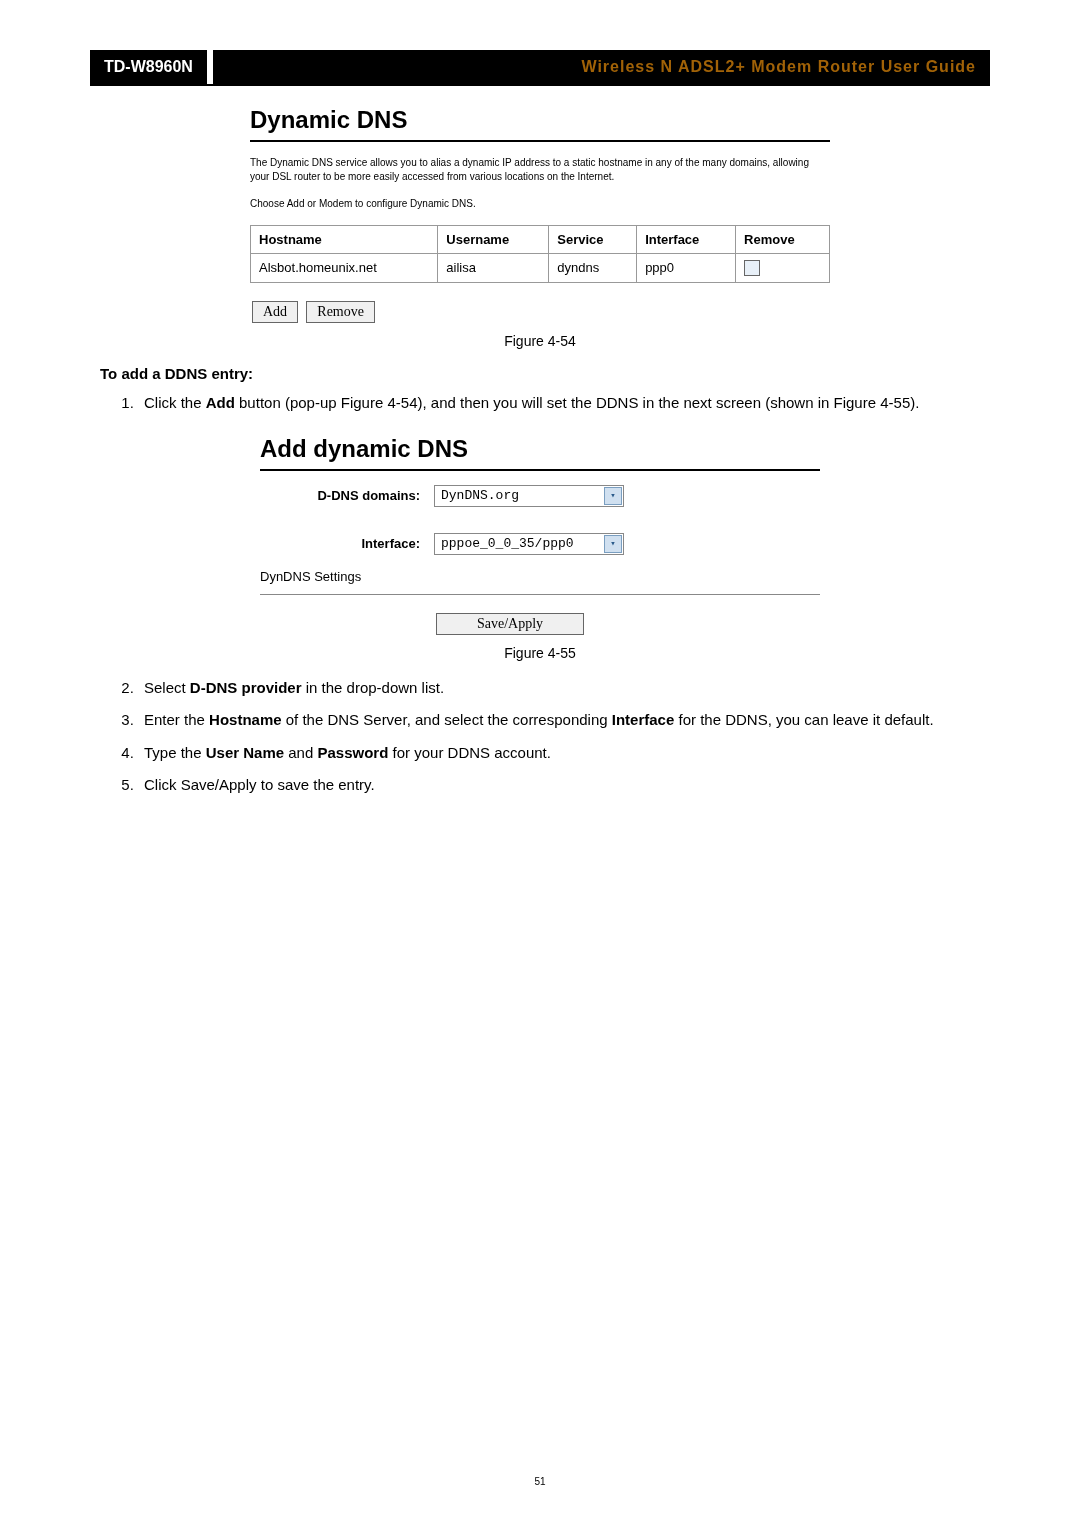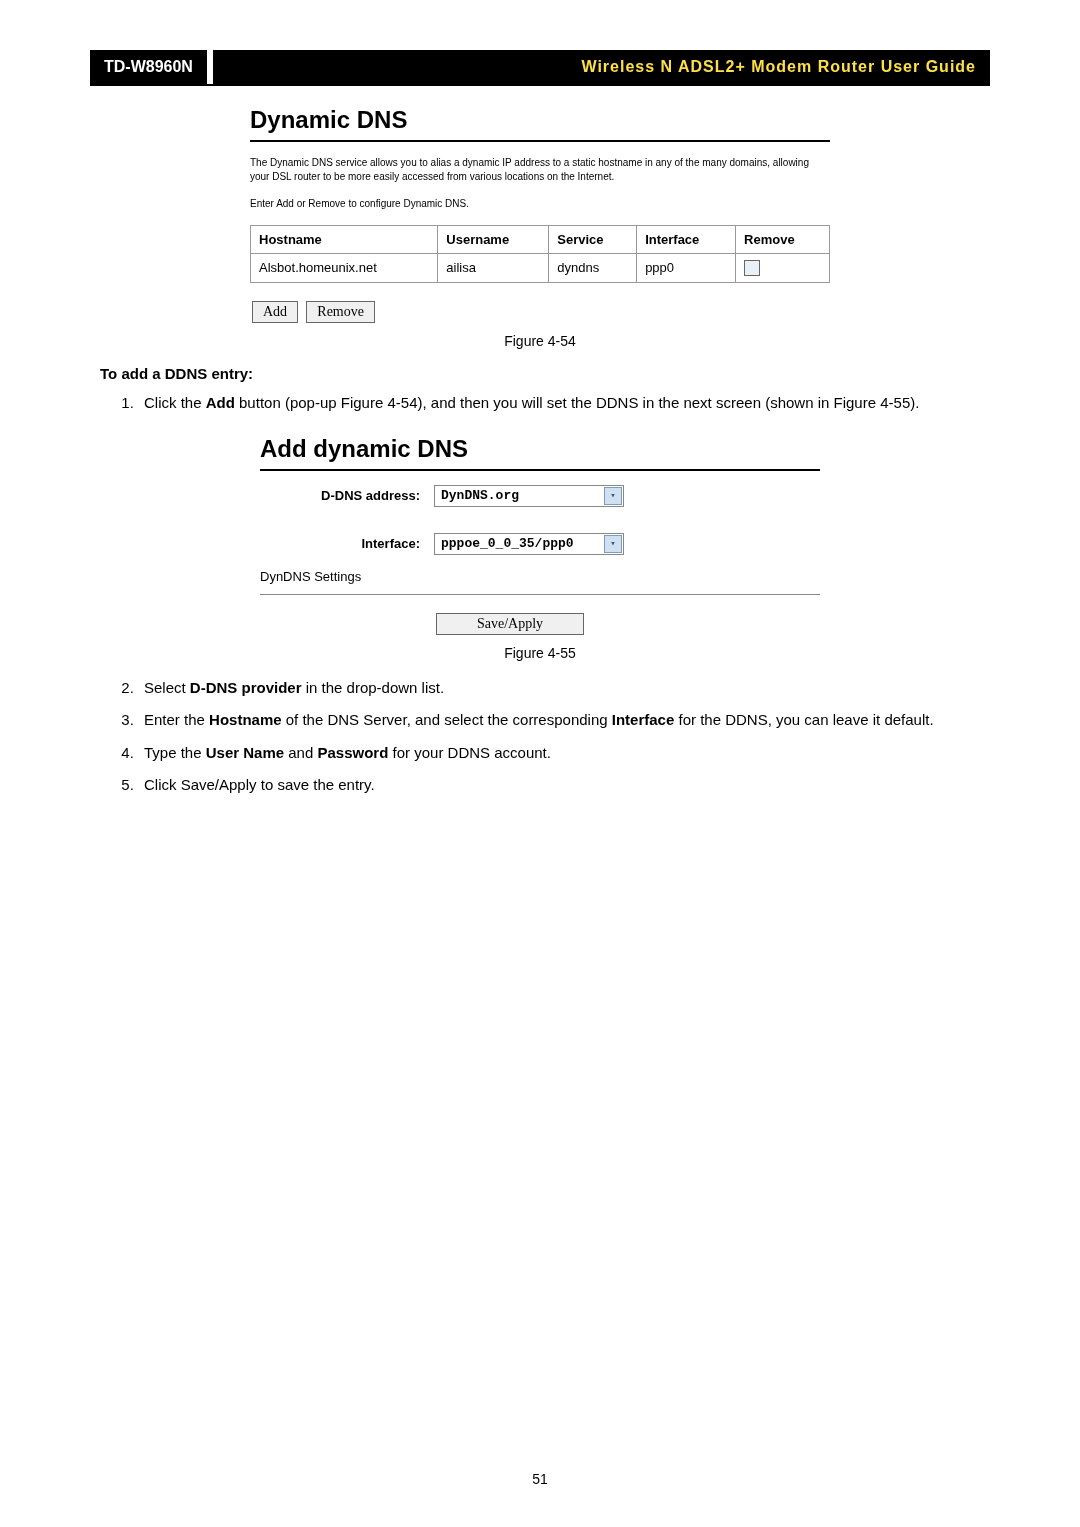--- a/index.html
+++ b/index.html
@@ -27,21 +27,21 @@
   .header-model {
     background: #000;
     color: #fff;
     font-weight: bold;
     padding: 8px 14px;
     font-size: 16px;
   }
   .header-title {
     flex: 1;
     background: #000;
-    color: #fde047;
+    color: #a16207;
     font-weight: bold;
     padding: 8px 14px;
     font-size: 16px;
     text-align: right;
     letter-spacing: 1px;
     margin-left: 6px;
   }
   .content {
     padding: 0 10px;
   }
@@ -158,39 +158,38 @@
     box-sizing: border-box;
     padding: 2px 6px;
   }
   .text-input { width: 180px; }
   .select-input {
     width: 190px;
     display: inline-flex;
     align-items: center;
     justify-content: space-between;
     position: relative;
-    font-weight: bold;
   }
   .select-arrow {
     width: 16px;
     height: 16px;
     background: #d0e0f0;
     border: 1px solid #7a9ec0;
     display: inline-flex;
     align-items: center;
     justify-content: center;
     font-size: 9px;
     color: #2a5a8a;
     position: absolute;
     right: 1px;
     top: 1px;
   }
   .page-number {
     text-align: center;
-    font-size: 14px;
+    font-size: 10px;
     position: absolute;
     bottom: 40px;
     left: 0;
     right: 0;
   }
   .screenshot-box.narrow { width: 560px; }
 </style>
 </head>
 <body>
 
@@ -200,21 +199,21 @@
     <div class="header-model">TD-W8960N</div>
     <div class="header-title">Wireless N ADSL2+ Modem Router User Guide</div>
   </div>
 
   <div class="content">
 
     <div class="screenshot-box">
       <div class="panel-title">Dynamic DNS</div>
       <hr class="panel-hr">
       <div class="panel-text">The Dynamic DNS service allows you to alias a dynamic IP address to a static hostname in any of the many domains, allowing your DSL router to be more easily accessed from various locations on the Internet.</div>
-      <div class="panel-text">Enter Add or Remove to configure Dynamic DNS.</div>
+      <div class="panel-text">Choose Add or Modem to configure Dynamic DNS.</div>
 
       <table class="ddns-table">
         <thead>
           <tr>
             <th>Hostname</th>
             <th>Username</th>
             <th>Service</th>
             <th>Interface</th>
             <th>Remove</th>
           </tr>
@@ -245,21 +244,21 @@
       <li>
         <span>Click the </span><b>Add</b><span> button (pop-up Figure 4-54), and then you will set the DDNS in the next screen (shown in Figure 4-55).</span>
       </li>
     </ol>
 
     <div class="screenshot-box narrow">
       <div class="panel-title">Add dynamic DNS</div>
       <hr class="panel-hr">
 
       <div class="form-row">
-        <div class="form-label">D-DNS address:</div>
+        <div class="form-label">D-DNS domains:</div>
         <div class="select-input">
           <span>DynDNS.org</span>
           <span class="select-arrow">▾</span>
         </div>
       </div>
 
       <div style="height:14px"></div>
 
 
       <div class="form-row">

